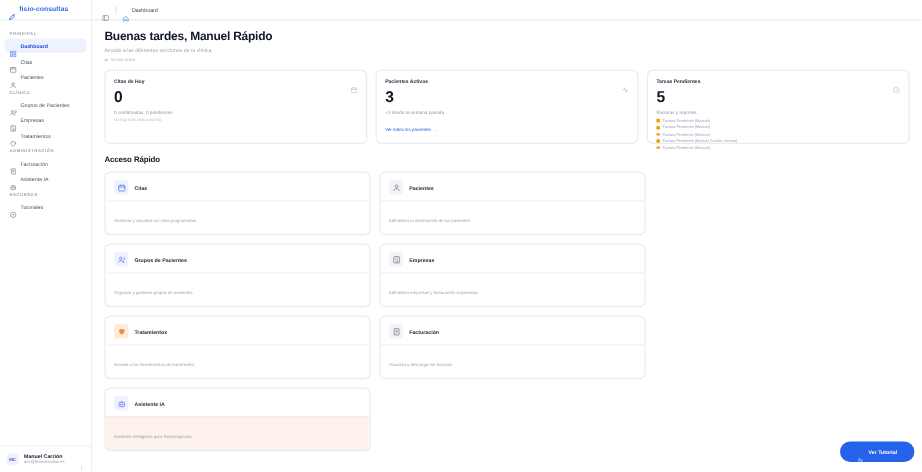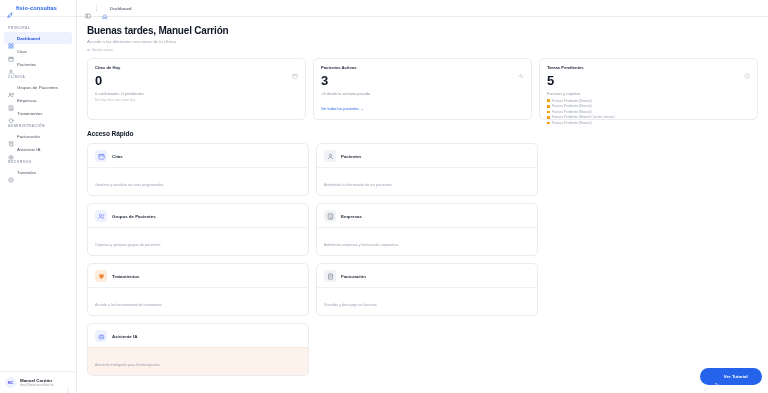--- a/index.html
+++ b/index.html
@@ -287,21 +287,21 @@
           <svg viewBox="0 0 24 24" fill="none" stroke="currentColor" stroke-width="2" stroke-linejoin="round">
             <path d="M3 10.5L12 3l9 7.5V20a1 1 0 0 1-1 1h-5v-6H9v6H4a1 1 0 0 1-1-1z"></path>
           </svg>
         </span>
         <span class="txt">Dashboard</span>
       </span>
     </header>
 
     <div class="content">
 
-      <h1 class="greeting">Buenas tardes, Manuel Carrión</h1>
+      <h1 class="greeting">Buenas tardes, Manuel Rápido</h1>
       <div class="subtitle">Accede a las diferentes secciones de tu clínica</div>
 
       <div class="session">
         <span class="dot"></span>
         <span class="txt">Sesión activa</span>
       </div>
 
       <div class="stats">
 
         <div class="card">

